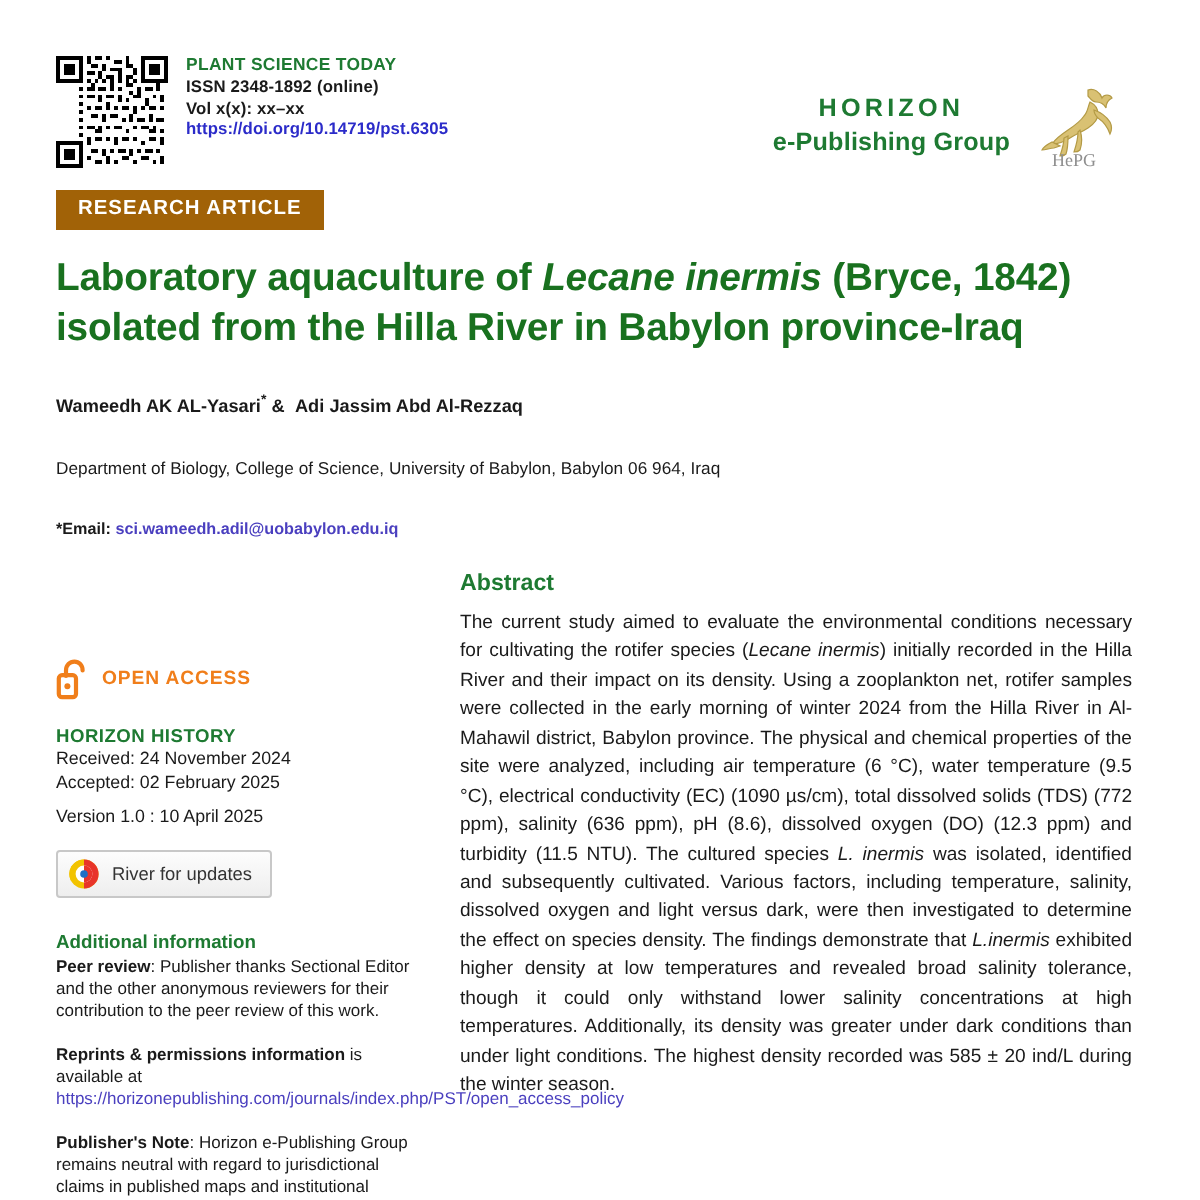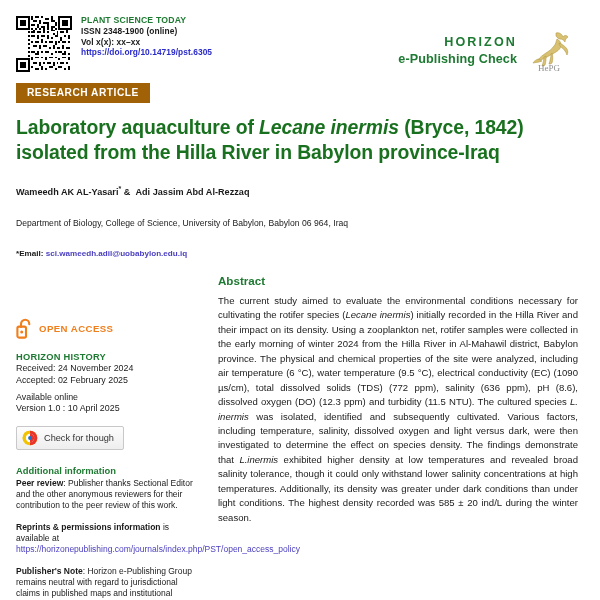--- a/index.html
+++ b/index.html
@@ -13,21 +13,21 @@
     overflow: hidden;
     font-family: "Liberation Sans", sans-serif;
     color: #231f20;
     position: relative;
   }
   .page {
     width: 596px;
     height: 600px;
     position: relative;
     box-sizing: border-box;
-    padding: 4px;
+    padding: 16px;
   }
 
   
   .masthead {
     display: flex;
     align-items: flex-start;
     padding: 11px 14px 0 12px;
     box-sizing: border-box;
   }
   .qr {
@@ -72,20 +72,21 @@
   }
   .publisher-text {
     text-align: right;
     color: #1e7a32;
     font-weight: bold;
     line-height: 1.32;
   }
   .pub-horizon {
     font-size: 12.6px;
     letter-spacing: 2.1px;
+    text-align: center;
   }
   .pub-group {
     font-size: 12.6px;
     letter-spacing: .1px;
   }
   .hepg-logo {
     width: 46px;
     height: 46px;
     margin-left: 9px;
     position: relative;
@@ -369,29 +370,29 @@
           <rect x="8" y="8" width="1" height="1"></rect>
             <rect x="19" y="9" width="1" height="1"></rect>
           <rect x="24" y="19" width="1" height="1"></rect>
             <rect x="10" y="19" width="1" height="1"></rect>
         </g>
       </svg>
     </div>
 
     <div class="journal-block">
       <div class="journal-title">PLANT SCIENCE TODAY</div>
-      <div class="journal-issn">ISSN 2348-1900 (online)</div>
+      <div class="journal-issn">ISSN 2348-1892 (online)</div>
       <div class="journal-vol">Vol x(x): xx–xx</div>
       <div class="journal-doi">https://doi.org/10.14719/pst.6305</div>
     </div>
 
     <div class="publisher-block">
       <div class="publisher-text">
         <div class="pub-horizon">HORIZON</div>
-        <div class="pub-group">e-Publishing Check</div>
+        <div class="pub-group">e-Publishing Group</div>
       </div>
       <div class="hepg-logo">
         <svg viewBox="0 0 46 46" width="46" height="46">
           <g fill="#d9c173" stroke="#b39a45" stroke-width="0.6">
             <path d="M30 5 C33 4 36 6 37 9 C38 7 41 7 42 9 C40 10 39 12 39 14
                      C38 12 36 11 34 11 C32 11 31 9 30 8 Z"></path>
             <path d="M31 11 C33 12 35 14 35 17 C35 20 33 22 30 24
                      C27 26 24 27 21 29 C18 31 15 32 12 32
                      C14 29 17 27 20 25 C23 23 26 21 28 18 C30 16 30 13 31 11 Z"></path>
             <path d="M12 31 C10 32 8 33 7 35 C9 35 11 34 13 34 L16 33 Z"></path>
@@ -433,36 +434,35 @@
           </svg>
         </div>
         <div class="oa-text">OPEN ACCESS</div>
       </div>
 
       <div>
         <div class="sec-head-green">HORIZON HISTORY</div>
         <div class="hist-line">Received: 24 November 2024</div>
         <div class="hist-line">Accepted: 02 February 2025</div>
         <div class="hist-gap"></div>
-        <div class="hist-line">Available online</div>
         <div class="hist-line">Version 1.0 : 10 April 2025</div>
       </div>
 
       <div class="crossmark">
         <div class="cm-icon">
           <svg viewBox="0 0 16 16" width="16" height="16">
             <circle cx="8" cy="8" r="7.3" fill="#f2c300"></circle>
             <path d="M8 0.7 A7.3 7.3 0 0 1 8 15.3 Z" fill="#e8342a"></path>
             <path d="M8 0.7 A7.3 7.3 0 0 0 1.4 11.3 L8 8 Z" fill="#f2c300"></path>
             <circle cx="8" cy="8" r="4.2" fill="#ffffff"></circle>
             <path d="M8 3.8 A4.2 4.2 0 0 1 8 12.2 Z" fill="#e8342a"></path>
             <circle cx="8" cy="8" r="1.9" fill="#1e6fc4"></circle>
           </svg>
         </div>
-        <div class="cm-label">Check for though</div>
+        <div class="cm-label">River for updates</div>
       </div>
 
       <div class="addl-head">Additional information</div>
 
       <div class="addl-para"><b>Peer review</b><span>: Publisher thanks Sectional Editor and the other anonymous reviewers for their contribution to the peer review of this work.</span></div>
 
       <div class="addl-gap"></div>
 
       <div class="addl-para"><b>Reprints &amp; permissions information</b><span> is available at </span><span class="lnk">https://horizonepublishing.com/journals/index.php/PST/open_access_policy</span></div>
 

